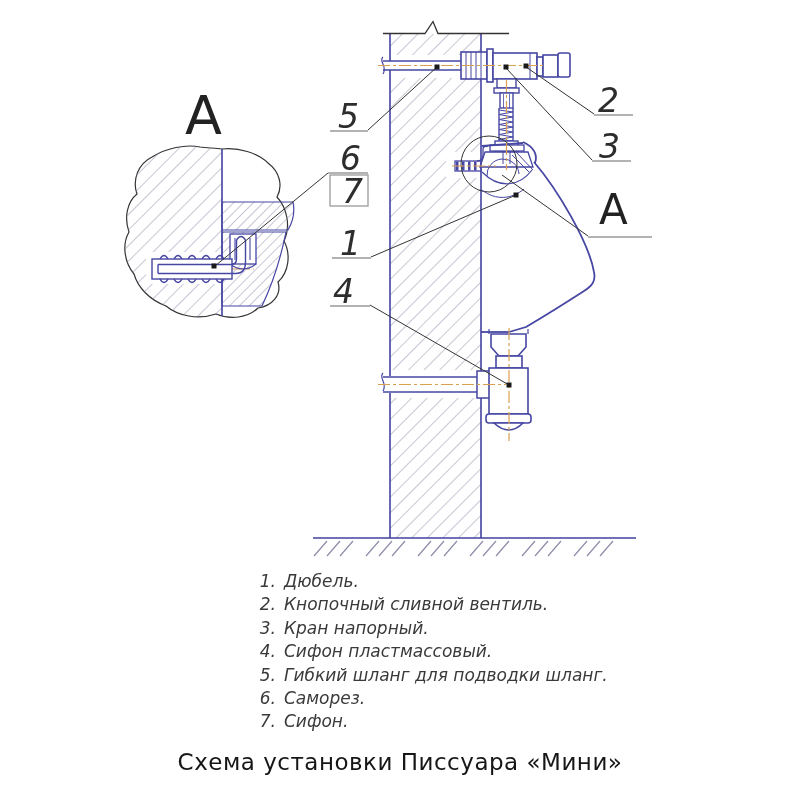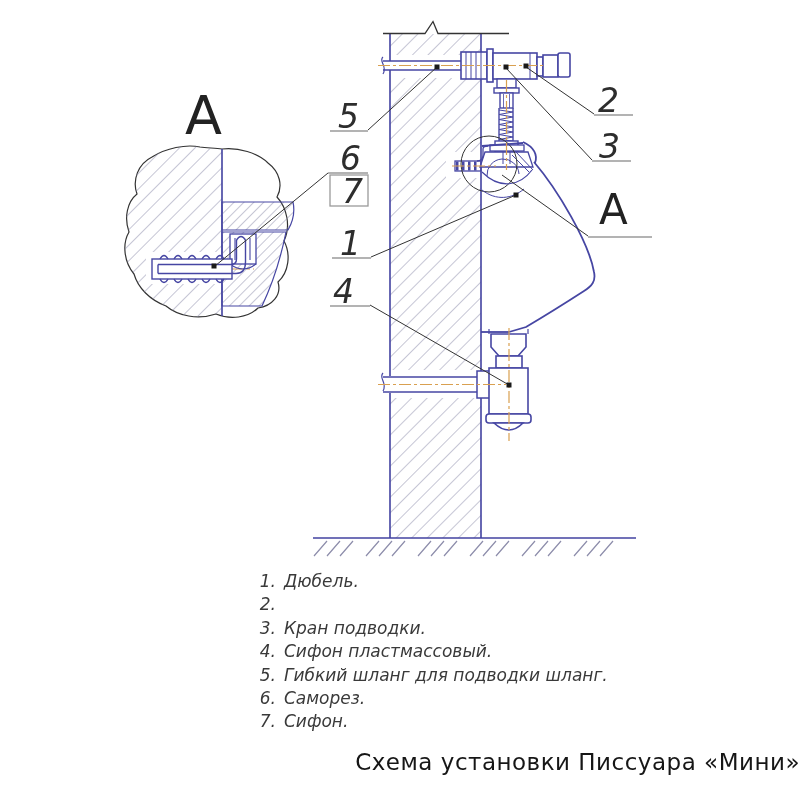--- a/index.html
+++ b/index.html
@@ -6,21 +6,21 @@
   #stage{position:relative;width:800px;height:795px;background:#fff;overflow:hidden;
          font-family:"DejaVu Sans",sans-serif;}
   #drawing{position:absolute;left:0;top:0;}
   .callout-num{font:italic 33px "DejaVu Sans",sans-serif;fill:#2d2d2d;}
   .big-a{font:42px "DejaVu Sans",sans-serif;fill:#222;}
   .big-a-detail{font:54px "DejaVu Sans",sans-serif;fill:#222;}
   #legend{position:absolute;left:252px;top:570px;list-style:none;margin:0;padding:0;
           font:italic 17px "DejaVu Sans",sans-serif;color:#3a3a3a;}
   #legend li{display:flex;height:23.4px;line-height:23.4px;}
   #legend .n{width:24px;text-align:right;margin-right:8px;}
-  #title{position:absolute;left:0;top:749px;width:800px;text-align:right;
+  #title{position:absolute;left:0;top:749px;width:800px;text-align:center;
          font:23px "DejaVu Sans",sans-serif;color:#161616;letter-spacing:0.5px;}
 </style>
 </head>
 <body>
 
 <div id="stage">
 
 <svg id="drawing" width="800" height="795" viewBox="0 0 800 795" xmlns="http://www.w3.org/2000/svg">
   <defs>
     <pattern id="hw" patternUnits="userSpaceOnUse" width="11" height="11" patternTransform="rotate(45)">
@@ -210,24 +210,25 @@
   <text class="big-a-detail" x="185" y="134">А</text>
 </svg>
 
 <ol id="legend">
   <li>
     <span class="n">1.</span>
     <span class="t">Дюбель.</span>
       </li>
   <li>
     <span class="n">2.</span>
+    <span class="t">Кнопочный сливной вентиль.</span>
       </li>
   <li>
     <span class="n">3.</span>
-    <span class="t">Кран подводки.</span>
+    <span class="t">Кран напорный.</span>
       </li>
   <li>
     <span class="n">4.</span>
     <span class="t">Сифон пластмассовый.</span>
       </li>
   <li>
     <span class="n">5.</span>
     <span class="t">Гибкий шланг для подводки шланг.</span>
       </li>
   <li>

